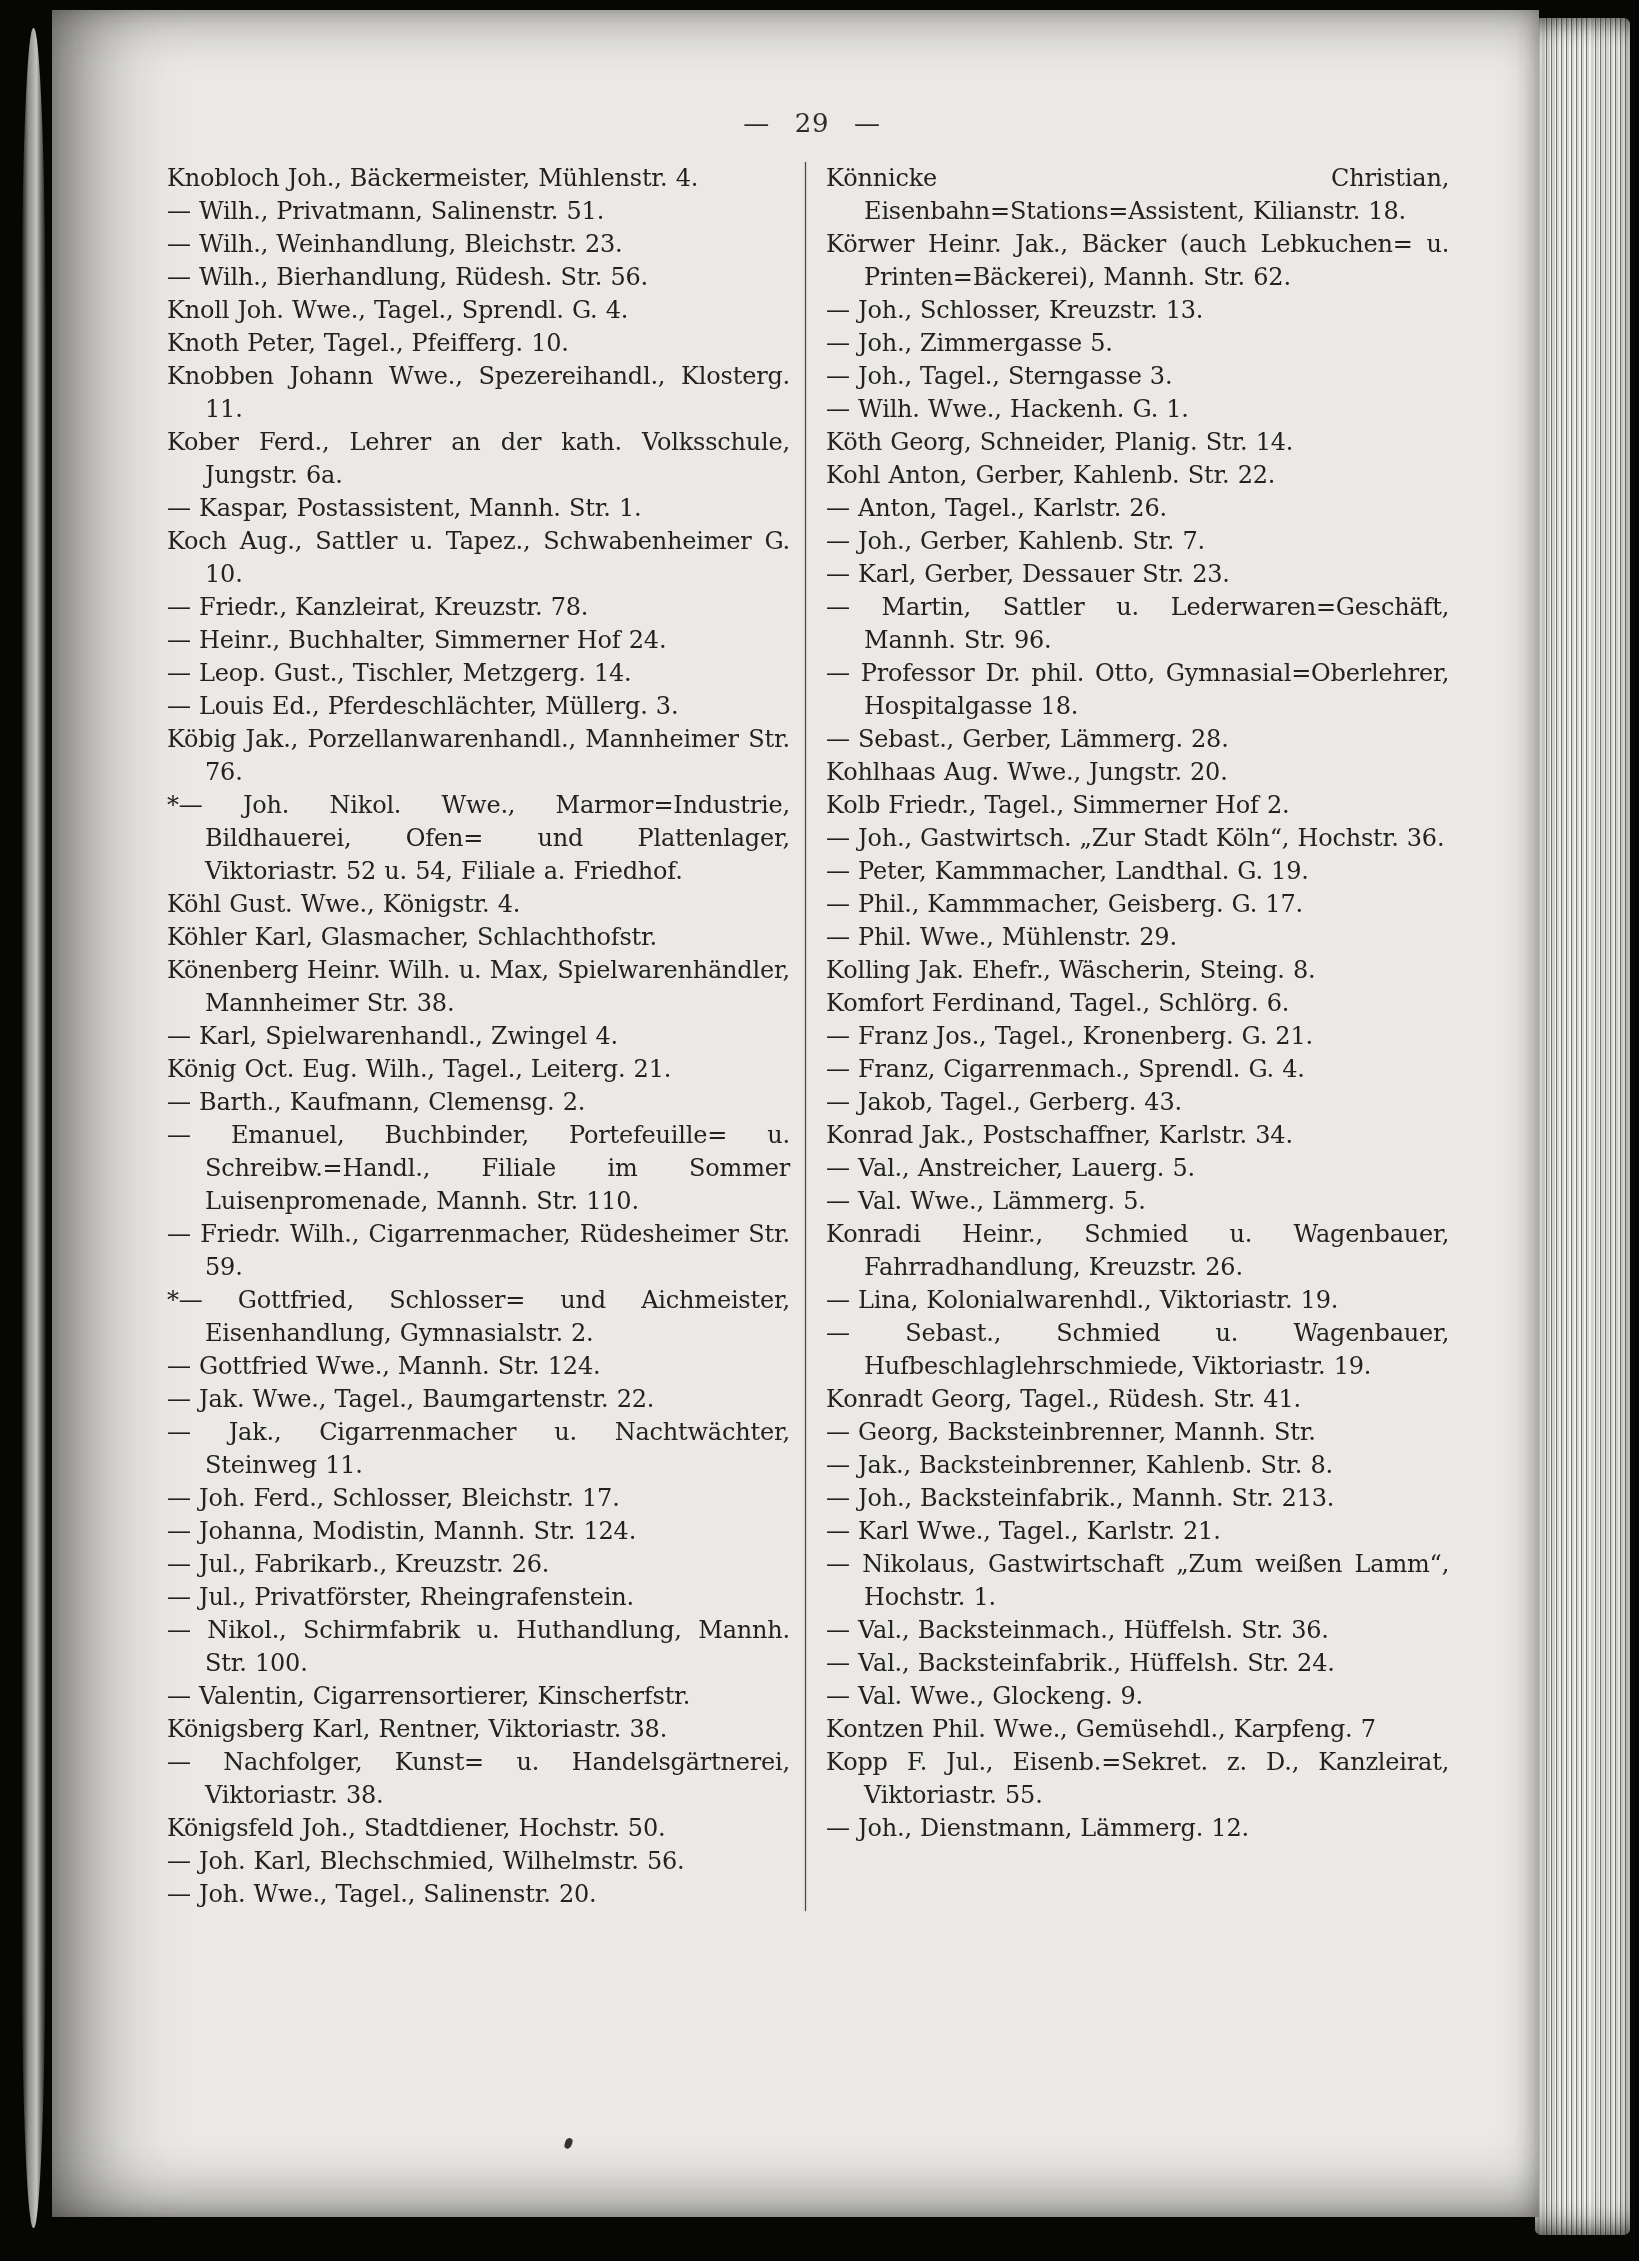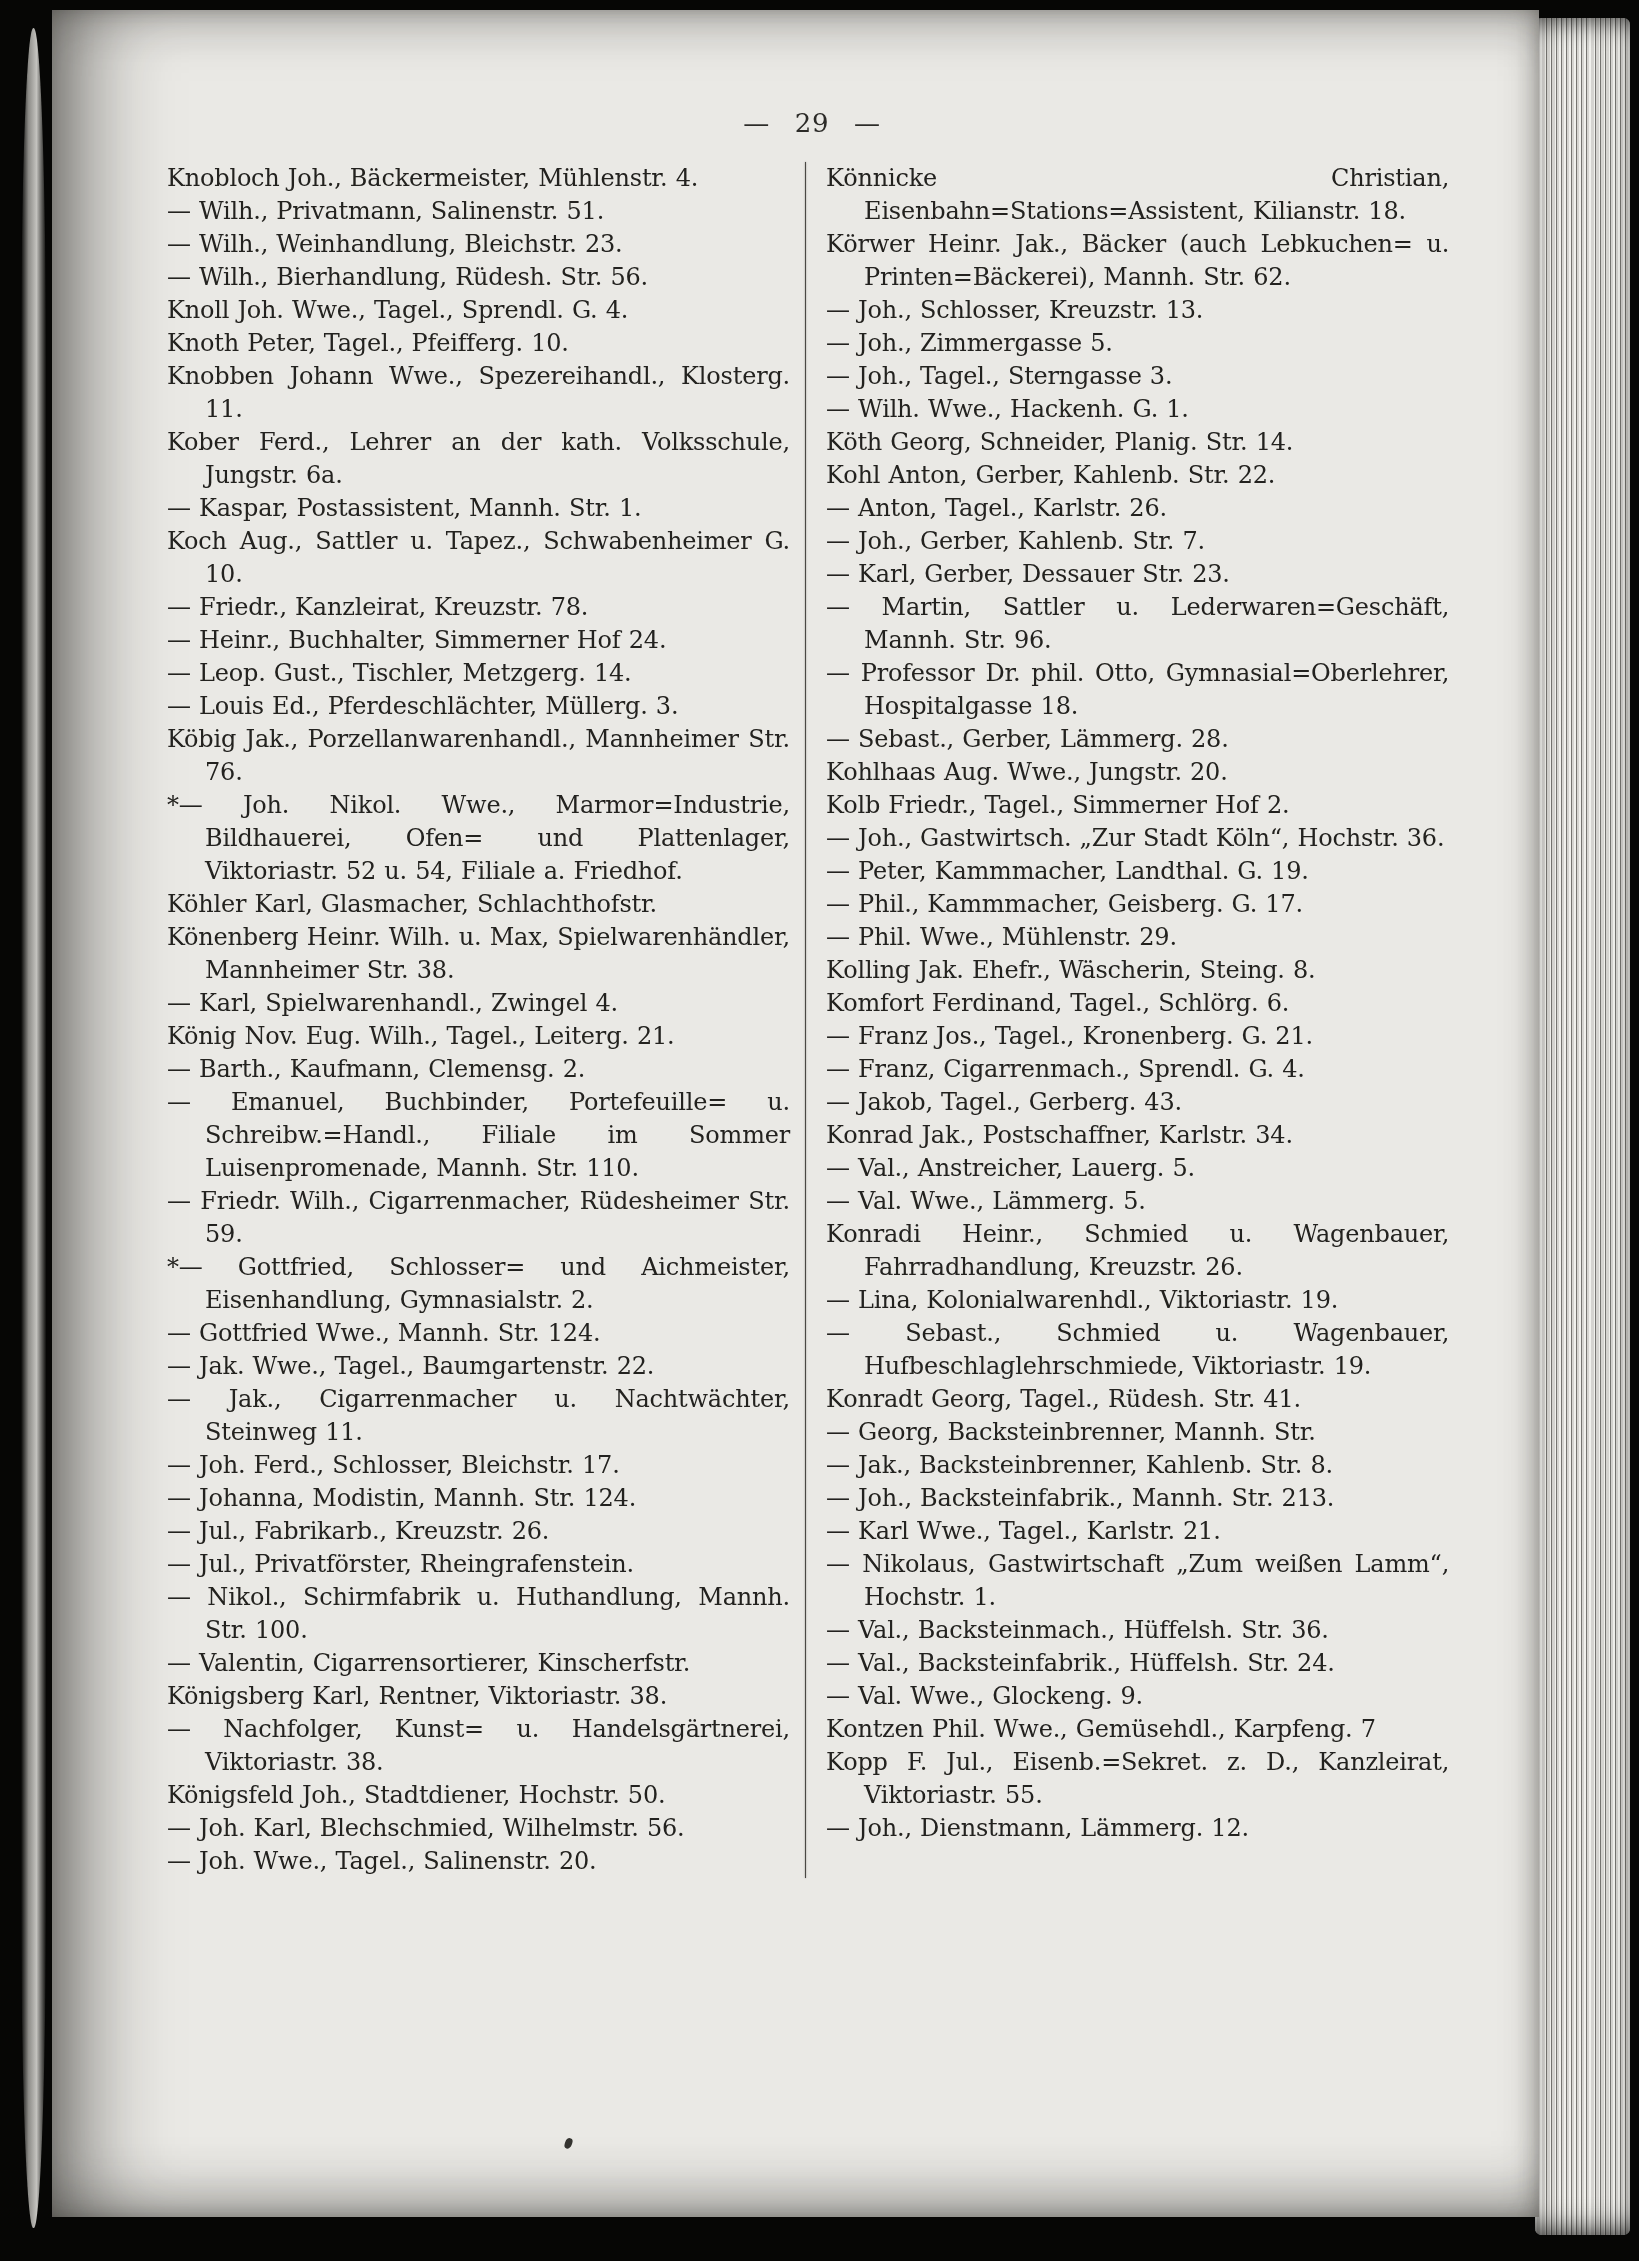--- a/index.html
+++ b/index.html
@@ -88,24 +88,25 @@
             <div class="entry"><span class="head">Knobben</span><span> Johann Wwe., Spezereihandl., Klosterg. 11.</span></div>
             <div class="entry"><span class="head">Kober</span><span> Ferd., Lehrer an der kath. Volksschule, Jungstr. 6a.</span></div>
             <div class="entry"><span>— Kaspar, Postassistent, Mannh. Str. 1.</span></div>
             <div class="entry"><span class="head">Koch</span><span> Aug., Sattler u. Tapez., Schwabenheimer G. 10.</span></div>
             <div class="entry"><span>— Friedr., Kanzleirat, Kreuzstr. 78.</span></div>
             <div class="entry"><span>— Heinr., Buchhalter, Simmerner Hof 24.</span></div>
             <div class="entry"><span>— Leop. Gust., Tischler, Metzgerg. 14.</span></div>
             <div class="entry"><span>— Louis Ed., Pferdeschlächter, Müllerg. 3.</span></div>
             <div class="entry"><span class="head">Köbig</span><span> Jak., Porzellanwarenhandl., Mannheimer Str. 76.</span></div>
             <div class="entry"><span class="head">*— Joh. Nikol. Wwe.,</span><span> Marmor=Industrie, Bildhauerei, Ofen= und Plattenlager, Viktoriastr. 52 u. 54, Filiale a. Friedhof.</span></div>
+            <div class="entry"><span class="head">Köhl</span><span> Gust. Wwe., Königstr. 4.</span></div>
             <div class="entry"><span class="head">Köhler</span><span> Karl, Glasmacher, Schlachthofstr.</span></div>
             <div class="entry"><span class="head">Könenberg</span><span> Heinr. Wilh. u. Max, Spielwarenhändler, Mannheimer Str. 38.</span></div>
             <div class="entry"><span>— Karl, Spielwarenhandl., Zwingel 4.</span></div>
-            <div class="entry"><span class="head">König</span><span> Nov. Eug. Wilh., Tagel., Leiterg. 21.</span></div>
+            <div class="entry"><span class="head">König</span><span> Oct. Eug. Wilh., Tagel., Leiterg. 21.</span></div>
             <div class="entry"><span>— Barth., Kaufmann, Clemensg. 2.</span></div>
             <div class="entry"><span>— Emanuel, Buchbinder, Portefeuille= u. Schreibw.=Handl., Filiale im Sommer Luisenpromenade, Mannh. Str. 110.</span></div>
             <div class="entry"><span>— Friedr. Wilh., Cigarrenmacher, Rüdesheimer Str. 59.</span></div>
             <div class="entry"><span class="head">*— Gottfried,</span><span> Schlosser= und Aichmeister, Eisenhandlung, Gymnasialstr. 2.</span></div>
             <div class="entry"><span>— Gottfried Wwe., Mannh. Str. 124.</span></div>
             <div class="entry"><span>— Jak. Wwe., Tagel., Baumgartenstr. 22.</span></div>
             <div class="entry"><span>— Jak., Cigarrenmacher u. Nachtwächter, Steinweg 11.</span></div>
             <div class="entry"><span>— Joh. Ferd., Schlosser, Bleichstr. 17.</span></div>
             <div class="entry"><span>— Johanna, Modistin, Mannh. Str. 124.</span></div>
             <div class="entry"><span>— Jul., Fabrikarb., Kreuzstr. 26.</span></div>

